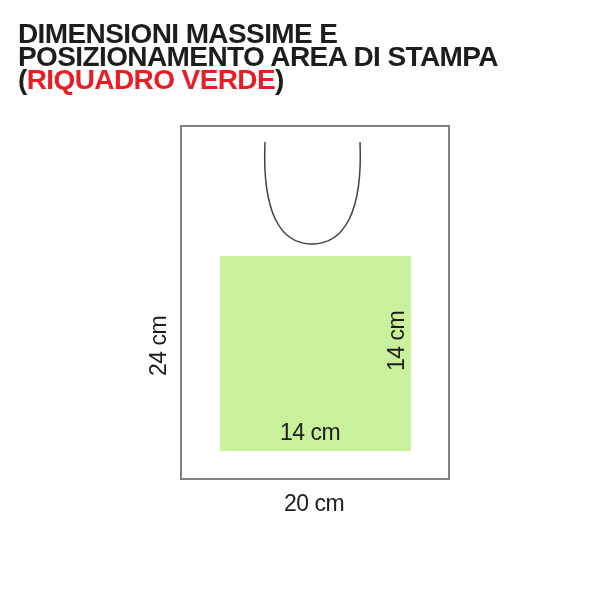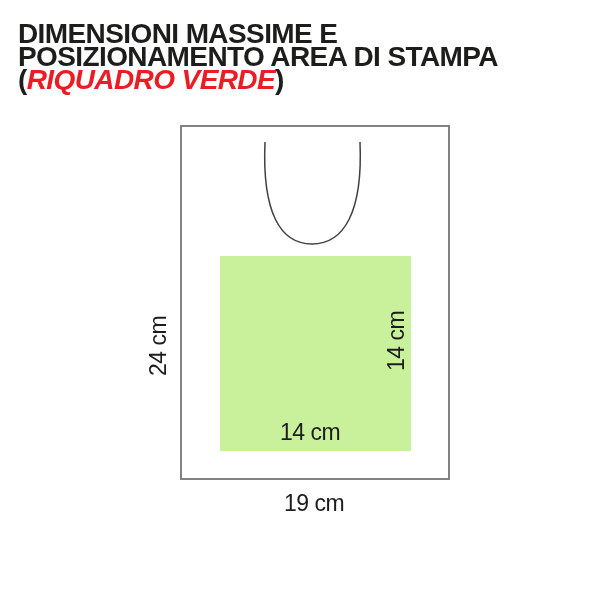--- a/index.html
+++ b/index.html
@@ -12,21 +12,21 @@
   html,body{margin:0;padding:0;}
   body{
     width:600px;height:600px;position:relative;background:#ffffff;overflow:hidden;
     font-family:"Liberation Sans","DejaVu Sans",sans-serif;color:var(--text-black);
   }
   .title{
     position:absolute;left:18px;top:22px;width:570px;
     font-size:28px;font-weight:bold;line-height:23px;letter-spacing:-0.6px;
     color:var(--text-black);
   }
-  .title .red{color:var(--highlight-red);font-style:italic;}
+  .title .red{color:var(--highlight-red);}
   .garment-outline{
     position:absolute;left:180px;top:125px;width:270px;height:355px;
     box-sizing:border-box;border:2px solid var(--outline-gray);background:#ffffff;
   }
   .print-area{
     position:absolute;left:220px;top:256px;width:191px;height:195px;
     background:var(--print-area-green);
   }
   .neckline-svg{position:absolute;left:0;top:0;pointer-events:none;}
   .dim-label{
@@ -52,14 +52,14 @@
   <svg class="neckline-svg" width="600" height="600" viewBox="0 0 600 600">
     <path d="M 265 142 C 262 212, 280 244, 312 244 C 344 244, 363 212, 360 142" fill="none" stroke="var(--neckline-gray)" stroke-width="1.5"></path>
   </svg>
 
   <div class="dim-label vert" style="left:158px;top:346px;">24 cm</div>
 
   <div class="dim-label vert" style="left:396px;top:341px;">14 cm</div>
 
   <div class="dim-label" style="left:310px;top:432px;">14 cm</div>
 
-  <div class="dim-label" style="left:314px;top:503px;">19 cm</div>
+  <div class="dim-label" style="left:314px;top:503px;">20 cm</div>
 </div>
 
 </body></html>

